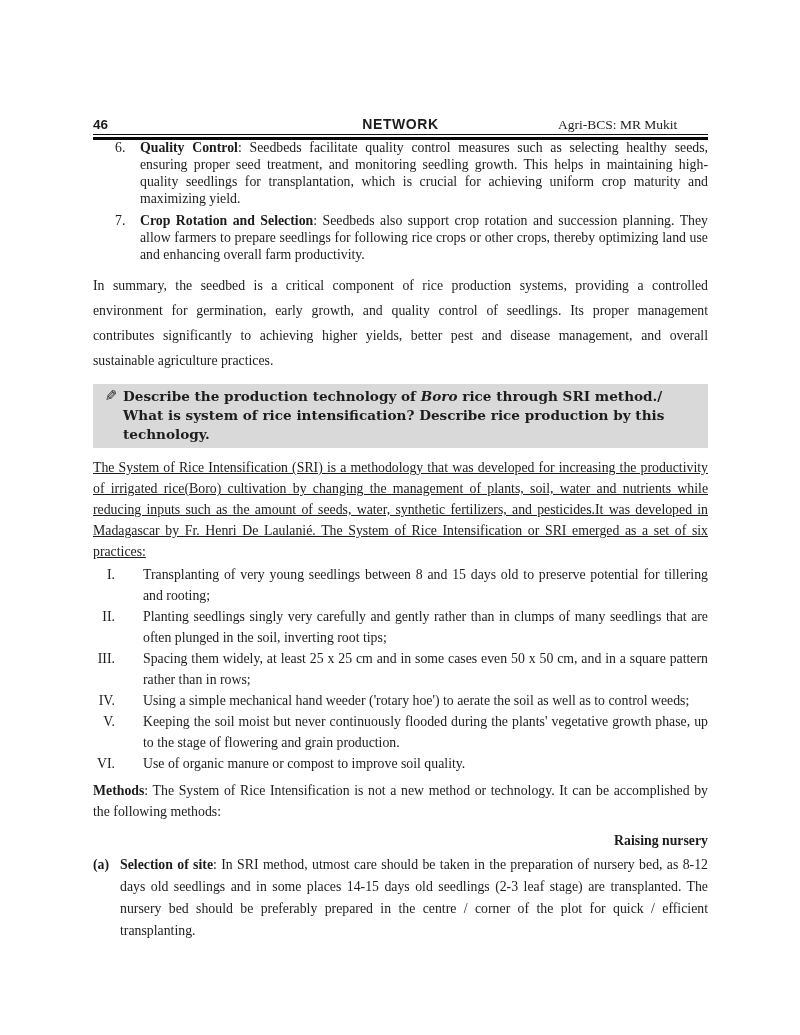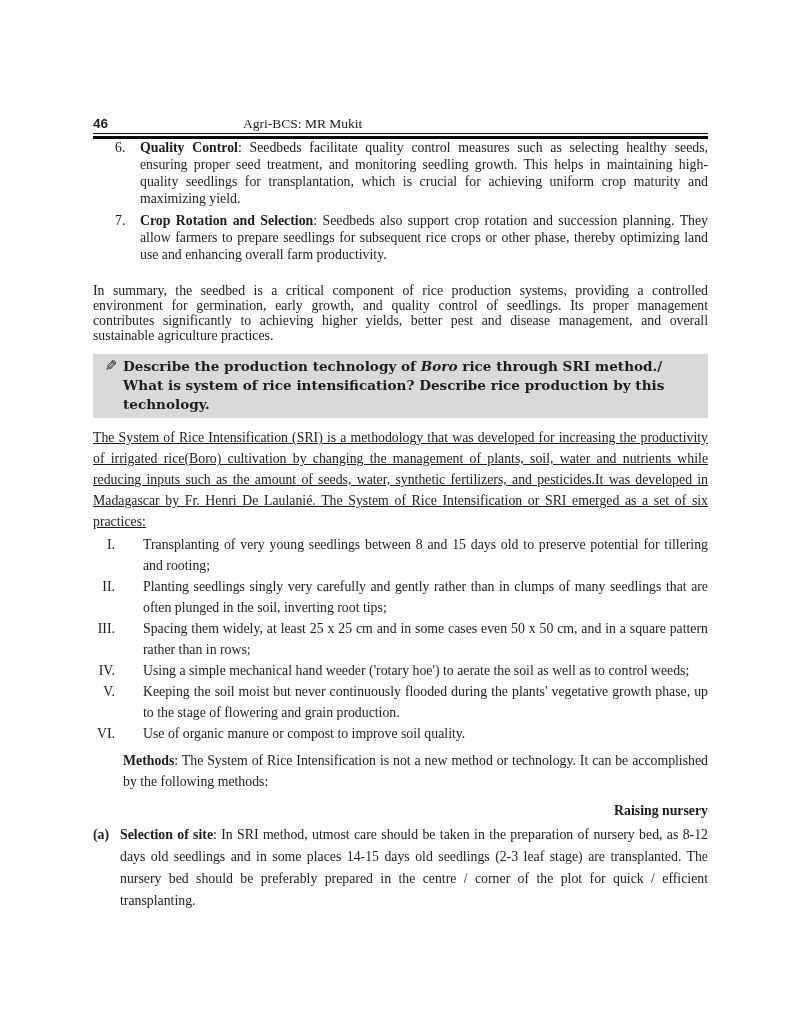--- a/index.html
+++ b/index.html
@@ -27,42 +27,42 @@
   
   .content {
     position:absolute; left:93px; top:139px; width:615px;
     font-size:13.8px; text-align:justify;
   }
   .num-list .li { position:relative; padding-left:47px; line-height:17px; }
   .num-list .li + .li { margin-top:5px; }
   .num-list .num { position:absolute; left:22px; }
   .lead { font-weight:bold; }
 
-  .summary { margin-top:20px; line-height:15px; }
+  .summary { margin-top:10px; line-height:25px; }
 
   .question {
     margin-top:11px; background:#d9d9d9;
     display:flex; padding:3px 6px 4px 6px;
     font-family:"DejaVu Serif", serif; font-weight:bold;
     font-size:13.6px; line-height:19px; text-align:left;
   }
   .q-icon {
     width:24px; flex:0 0 24px; font-weight:normal; font-size:15px;
     display:inline-block; transform:scaleX(-1); text-align:center;
   }
   .q-text { flex:1; }
   .q-text .it { font-style:italic; }
 
   .sri-para { margin-top:9px; line-height:21px;text-decoration:underline; }
 
   .roman-list { margin-top:2px; }
   .roman-list .li { position:relative; padding-left:50px; line-height:21px; }
   .roman-list .numeral { position:absolute; left:0; width:22px; text-align:right; }
 
-  .methods { margin-top:6px; line-height:21px;margin-left:30px; }
+  .methods { margin-top:6px; line-height:21px; }
   .nursery-head { margin-top:10px; font-weight:bold; line-height:17px; text-align:right; }
 
   .site { position:relative; margin-top:5px; padding-left:27px; line-height:22px; }
   .site .marker { position:absolute; left:0; font-weight:bold; }
 
   
   .footer { position:absolute; left:90px; top:904px; width:621px; }
   .footer-line { border-top:1px solid #555; }
   .footer-text {
     font-family:"Liberation Sans", sans-serif; font-size:8.3px; color:#333;
@@ -71,34 +71,35 @@
   }
 </style>
 </head>
 <body>
 
 <div class="page">
 
   <div class="header">
     <div class="header-row">
       <span class="page-num">46</span>
+      <span class="header-center">NETWORK</span>
       <span class="header-right">Agri-BCS: MR Mukit</span>
     </div>
     <div class="header-rule-thin"></div>
     <div class="header-rule-thick"></div>
   </div>
 
   <div class="content">
 
     <div class="num-list">
       <div class="li">
         <span class="num">6.</span><span class="lead">Quality Control</span><span>: Seedbeds facilitate quality control measures such as selecting healthy seeds, ensuring proper seed treatment, and monitoring seedling growth. This helps in maintaining high-quality seedlings for transplantation, which is crucial for achieving uniform crop maturity and maximizing yield.</span>
       </div>
       <div class="li">
-        <span class="num">7.</span><span class="lead">Crop Rotation and Selection</span><span>: Seedbeds also support crop rotation and succession planning. They allow farmers to prepare seedlings for subsequent rice crops or other phase, thereby optimizing land use and enhancing overall farm productivity.</span>
+        <span class="num">7.</span><span class="lead">Crop Rotation and Selection</span><span>: Seedbeds also support crop rotation and succession planning. They allow farmers to prepare seedlings for following rice crops or other crops, thereby optimizing land use and enhancing overall farm productivity.</span>
       </div>
     </div>
 
     <p class="summary">In summary, the seedbed is a critical component of rice production systems, providing a controlled environment for germination, early growth, and quality control of seedlings. Its proper management contributes significantly to achieving higher yields, better pest and disease management, and overall sustainable agriculture practices.</p>
 
     <div class="question">
       <span class="q-icon">✎</span>
       <span class="q-text"><span>Describe the production technology of </span><span class="it">Boro</span><span> rice through SRI method./ What is system of rice intensification? Describe rice production by this technology.</span></span>
     </div>
 

